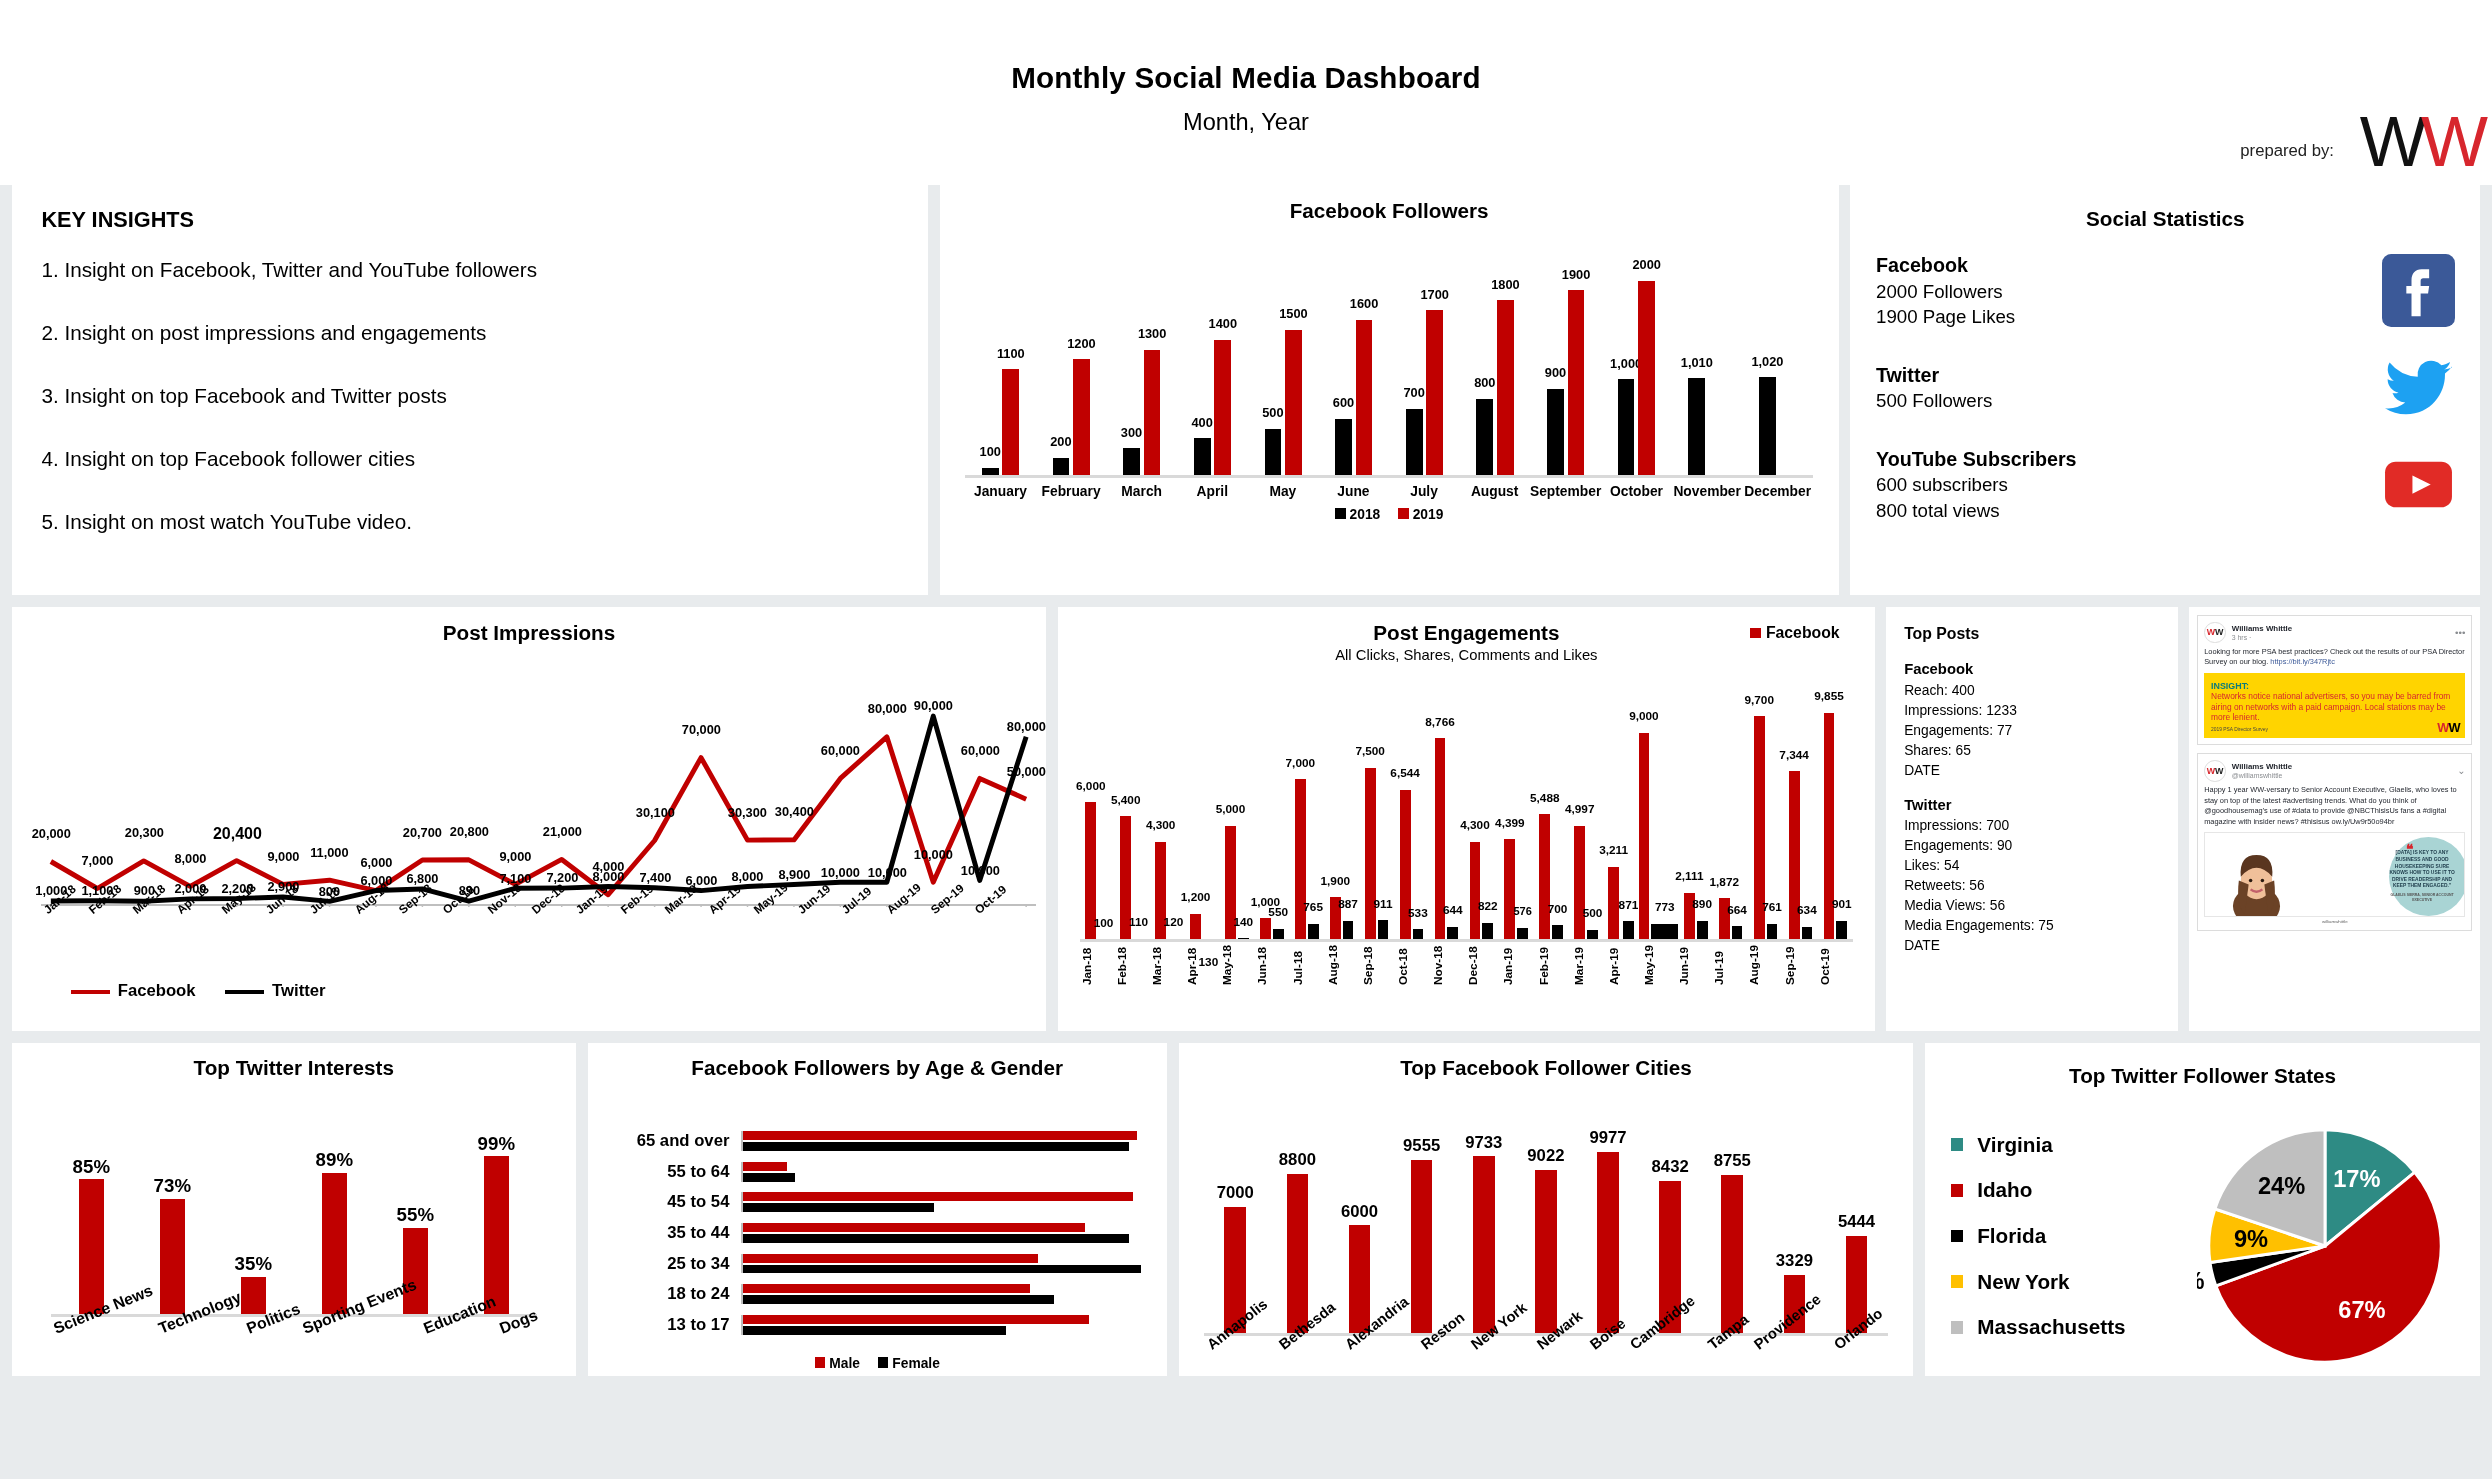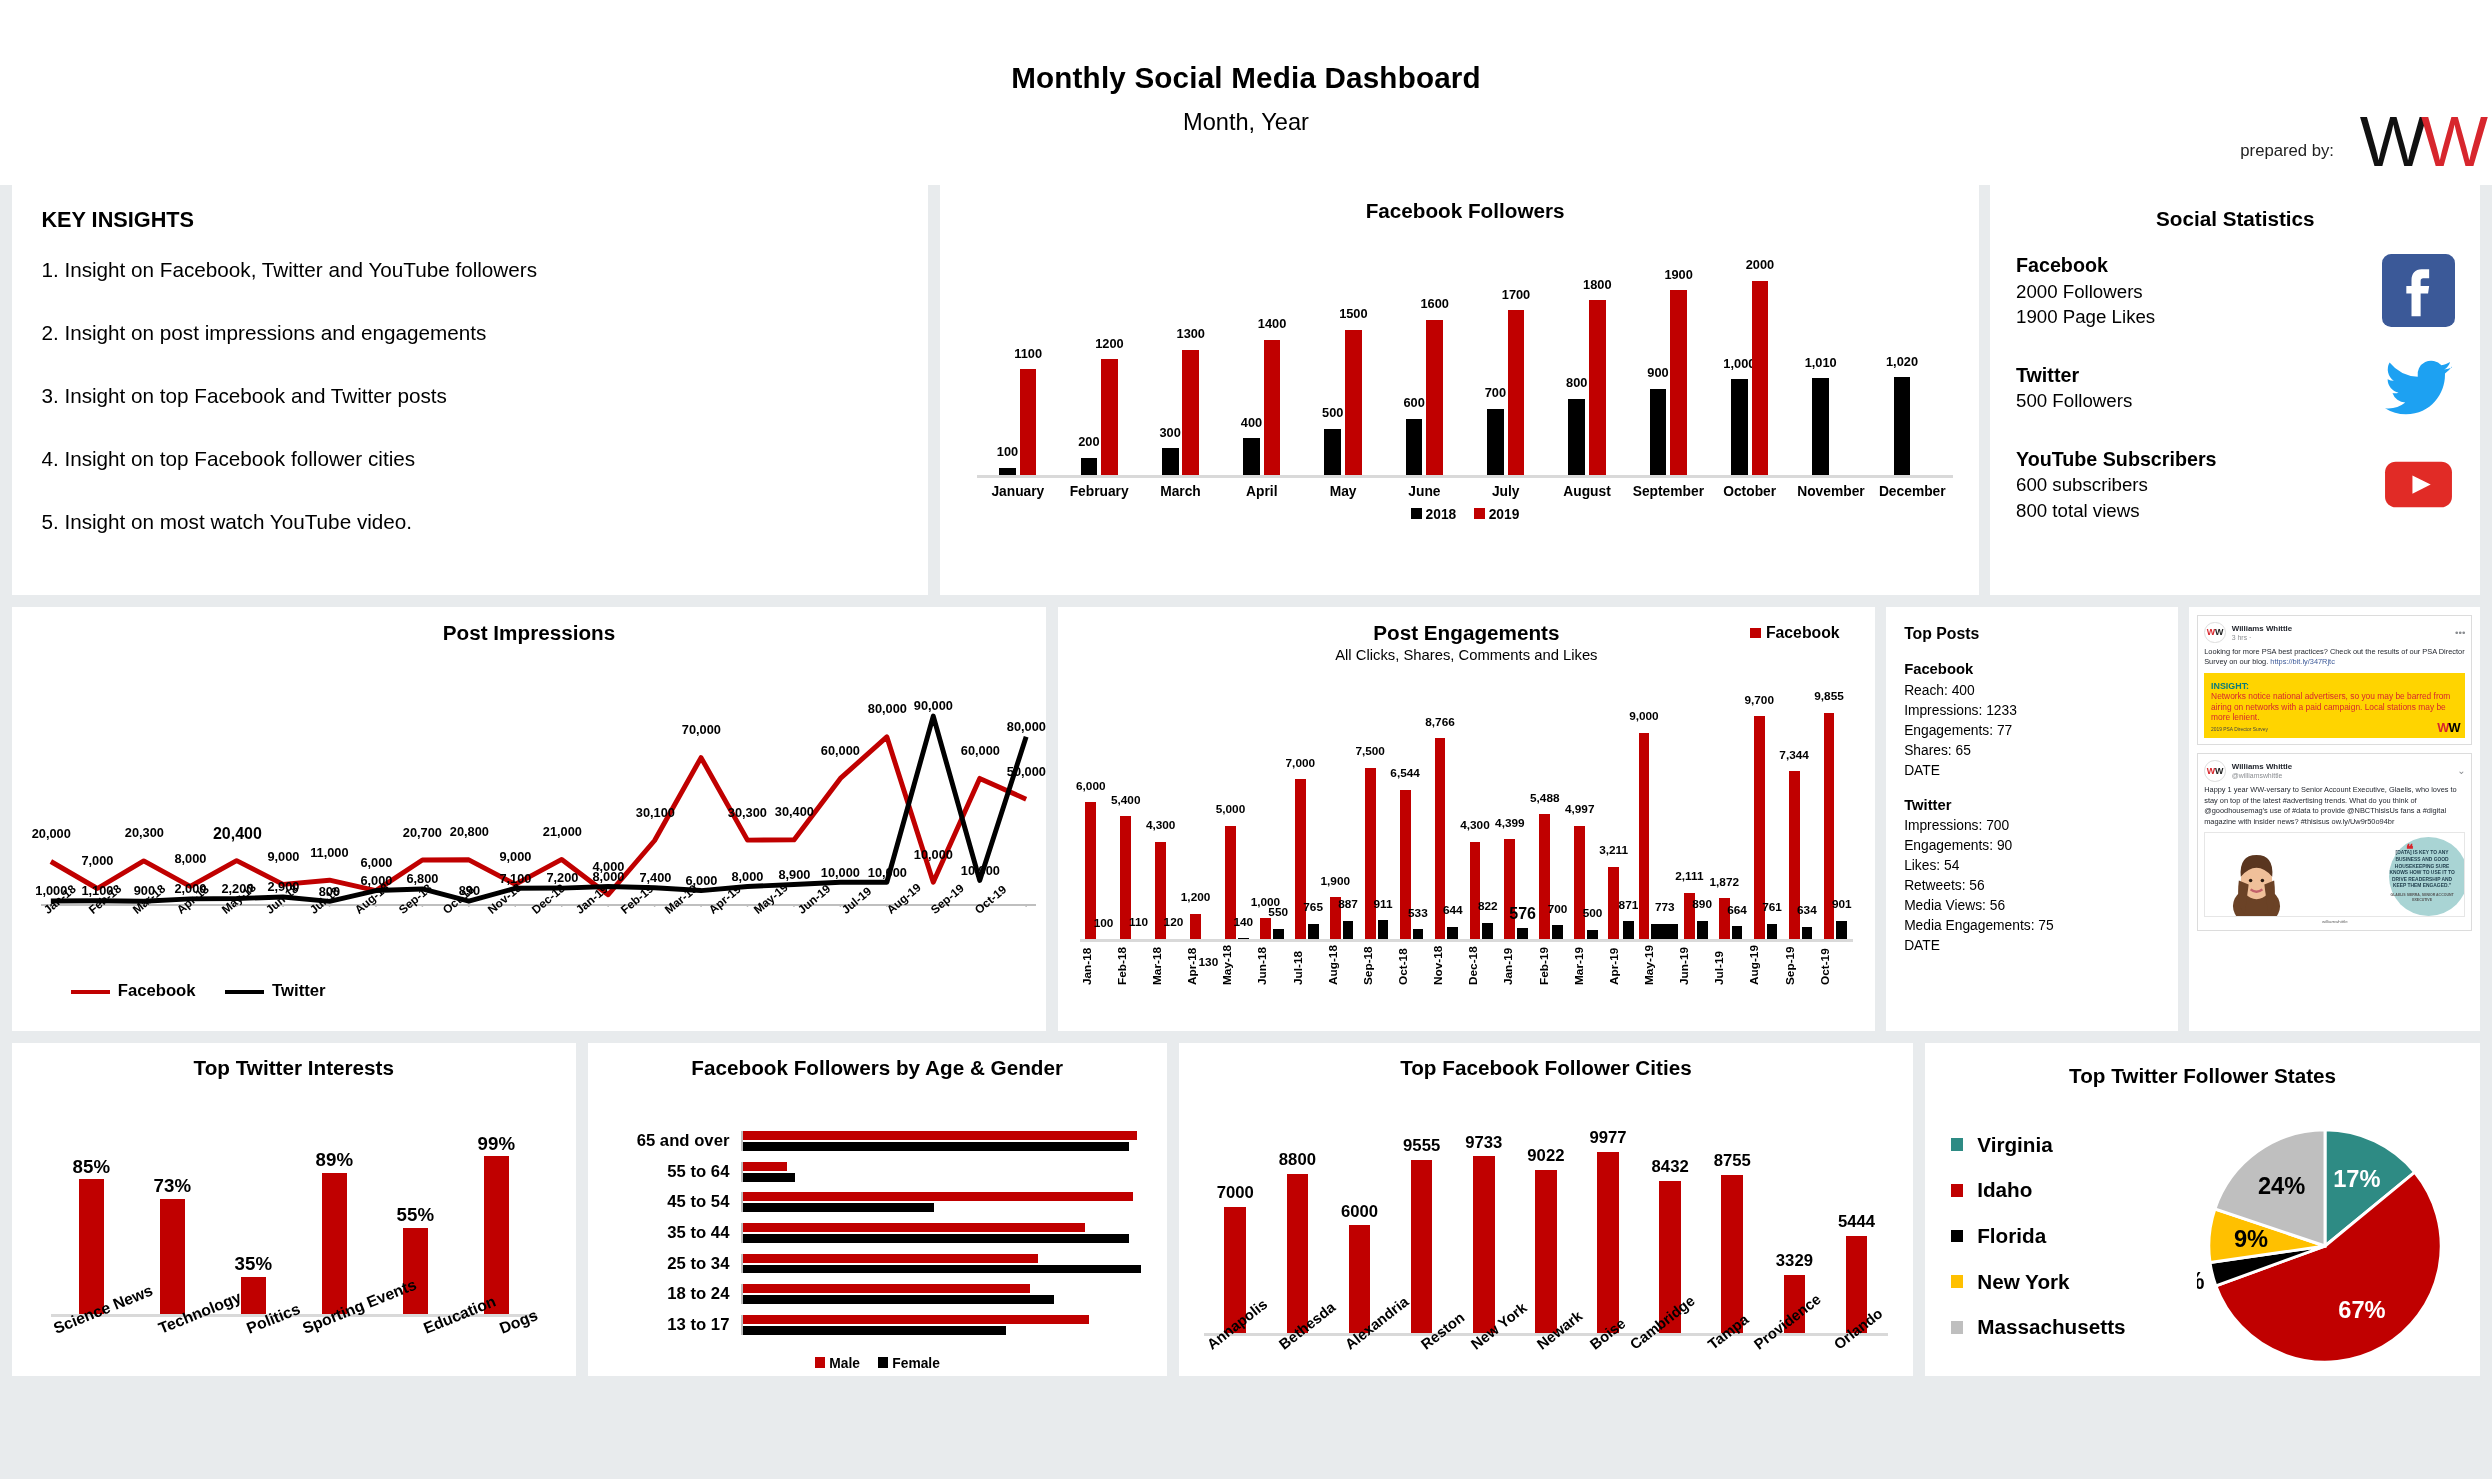--- a/index.html
+++ b/index.html
@@ -44,21 +44,21 @@
   .bk { background:#000; } .rd { background:#c00000; }
 
   .xlabels { display:flex; justify-content:space-around; }
   .xlabels span { flex:1; text-align:center; font-size:13.8px; font-weight:bold; }
 
   .legend { display:flex; justify-content:center; gap:17.7px; align-items:center;
             font-size:13.8px; font-weight:bold; margin-top:7.9px; }
   .legend i { width:10.8px; height:10.8px; display:inline-block; margin-right:3.9px;}
 
   
-  #fb-followers { width:1039px;padding-left:12px; }
+  #fb-followers { width:899px; }
   #fbf-plot { height:212px; margin:43px 25.6px 0 25.6px; }
   #fbf-x { margin:5.9px 25.6px 0 25.6px; }
   #fbf-x span { font-size:13.8px; }
 
   
   #social-stats { flex:1; padding:17.7px 25.6px; }
   #social-stats .st-row { display:flex; align-items:center; margin-top:21.7px; }
   #social-stats .st-text { flex:1; font-size:18.7px; line-height:1.35; }
   #social-stats .st-text b { font-size:19.7px; }
   .sicon { width:73px; height:73px; flex:0 0 73px; }
@@ -529,21 +529,21 @@
               </div>
               <div class="bar bk" style="width: 10.8px; background: rgb(0, 0, 0); height: 7.75472%;">
                 <div class="vlab" style="font-size: 11.8px;">822</div>
               </div>
             </div>
             <div class="grp" style="gap: 2px;">
               <div class="bar rd" style="width: 10.8px; background: rgb(192, 0, 0); height: 41.5%;">
                 <div class="vlab" style="font-size: 11.8px;">4,399</div>
               </div>
               <div class="bar bk" style="width: 10.8px; background: rgb(0, 0, 0); height: 5.43396%;">
-                <div class="vlab" style="font-size: 16px;">576</div>
+                <div class="vlab" style="font-size: 11px;">576</div>
               </div>
             </div>
             <div class="grp" style="gap: 2px;">
               <div class="bar rd" style="width: 10.8px; background: rgb(192, 0, 0); height: 51.7736%;">
                 <div class="vlab" style="font-size: 11.8px;">5,488</div>
               </div>
               <div class="bar bk" style="width: 10.8px; background: rgb(0, 0, 0); height: 6.60377%;">
                 <div class="vlab" style="font-size: 11.8px;">700</div>
               </div>
             </div>

